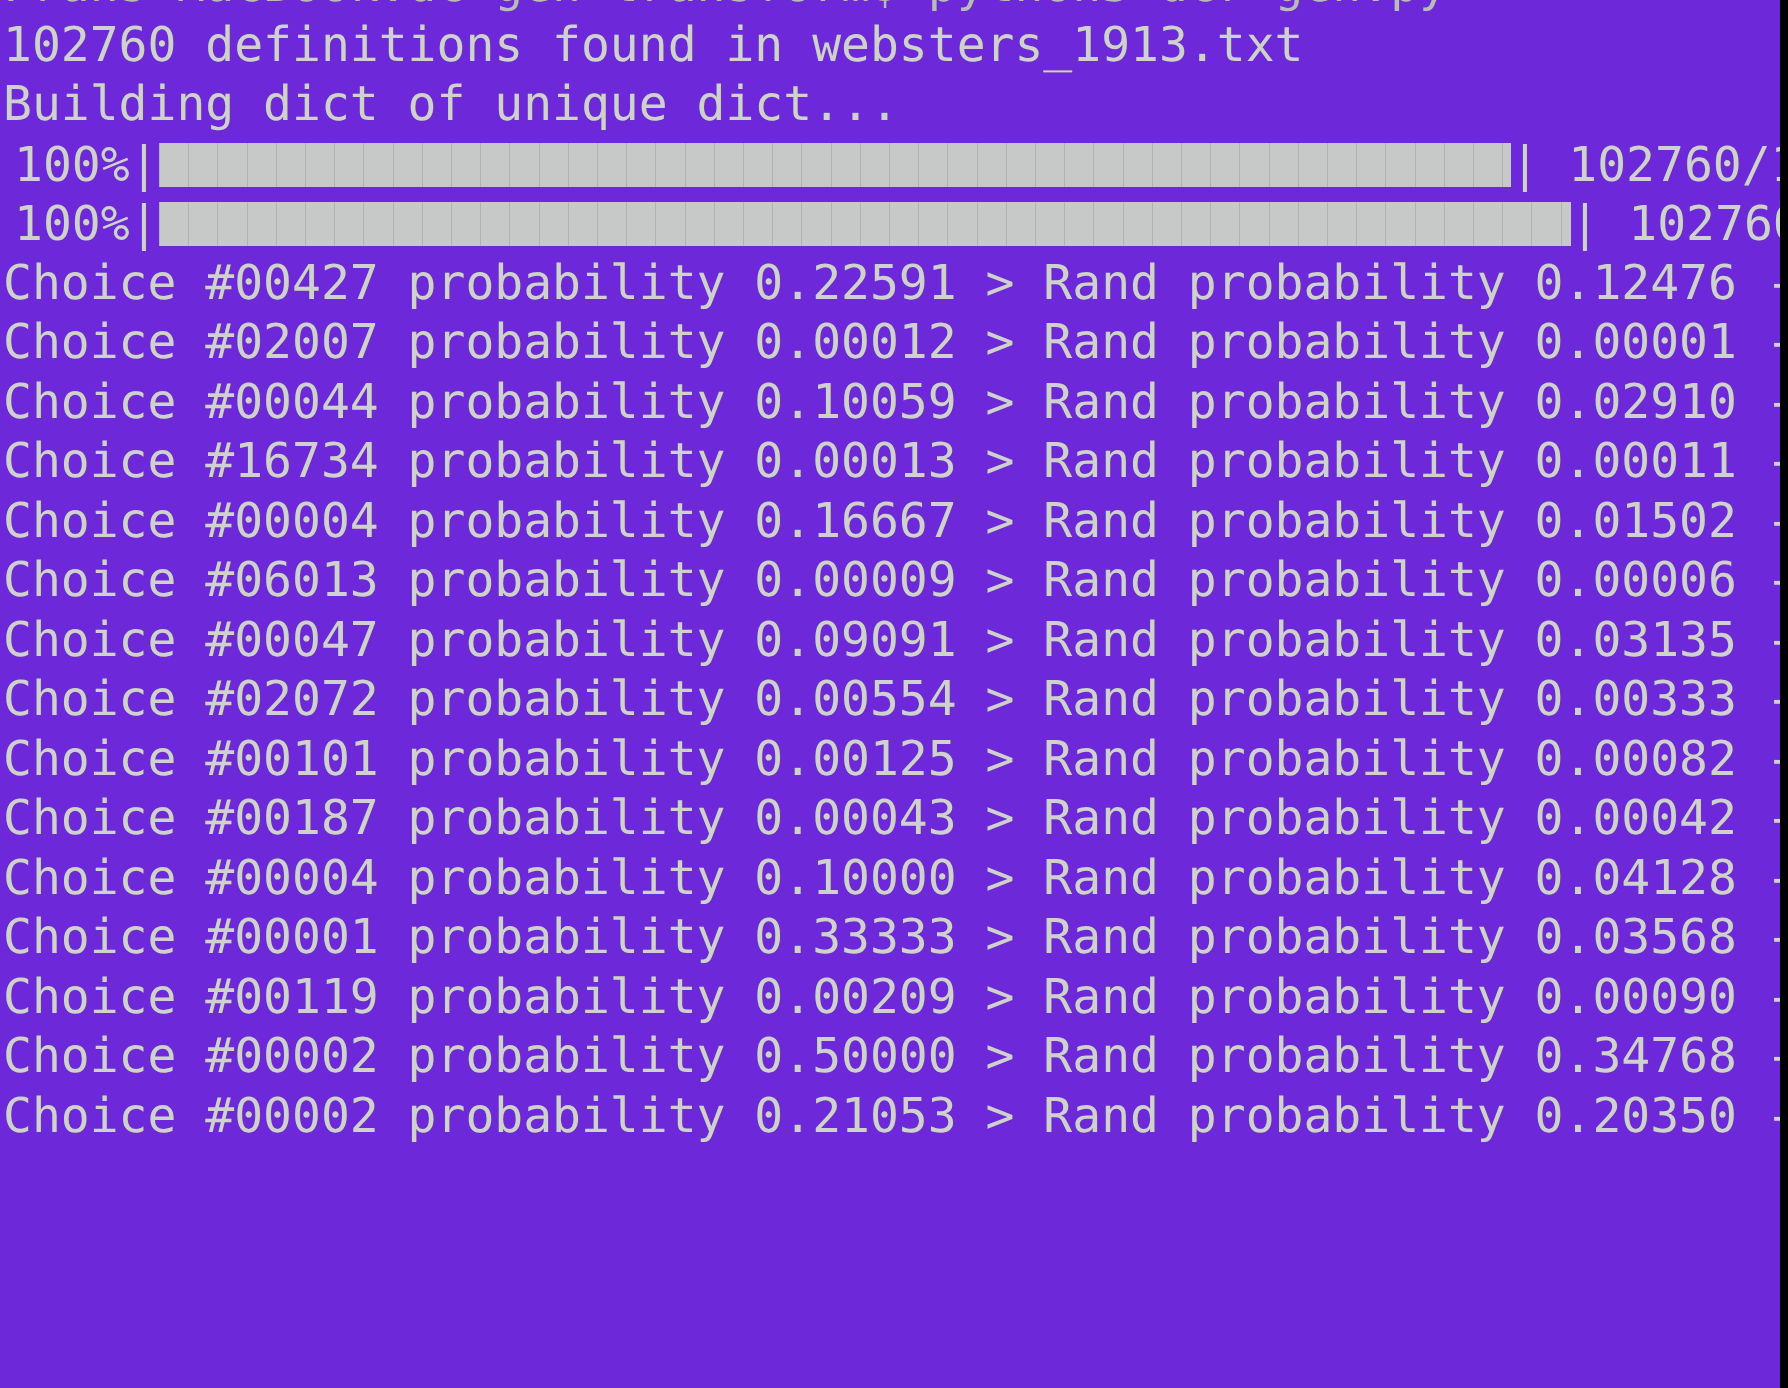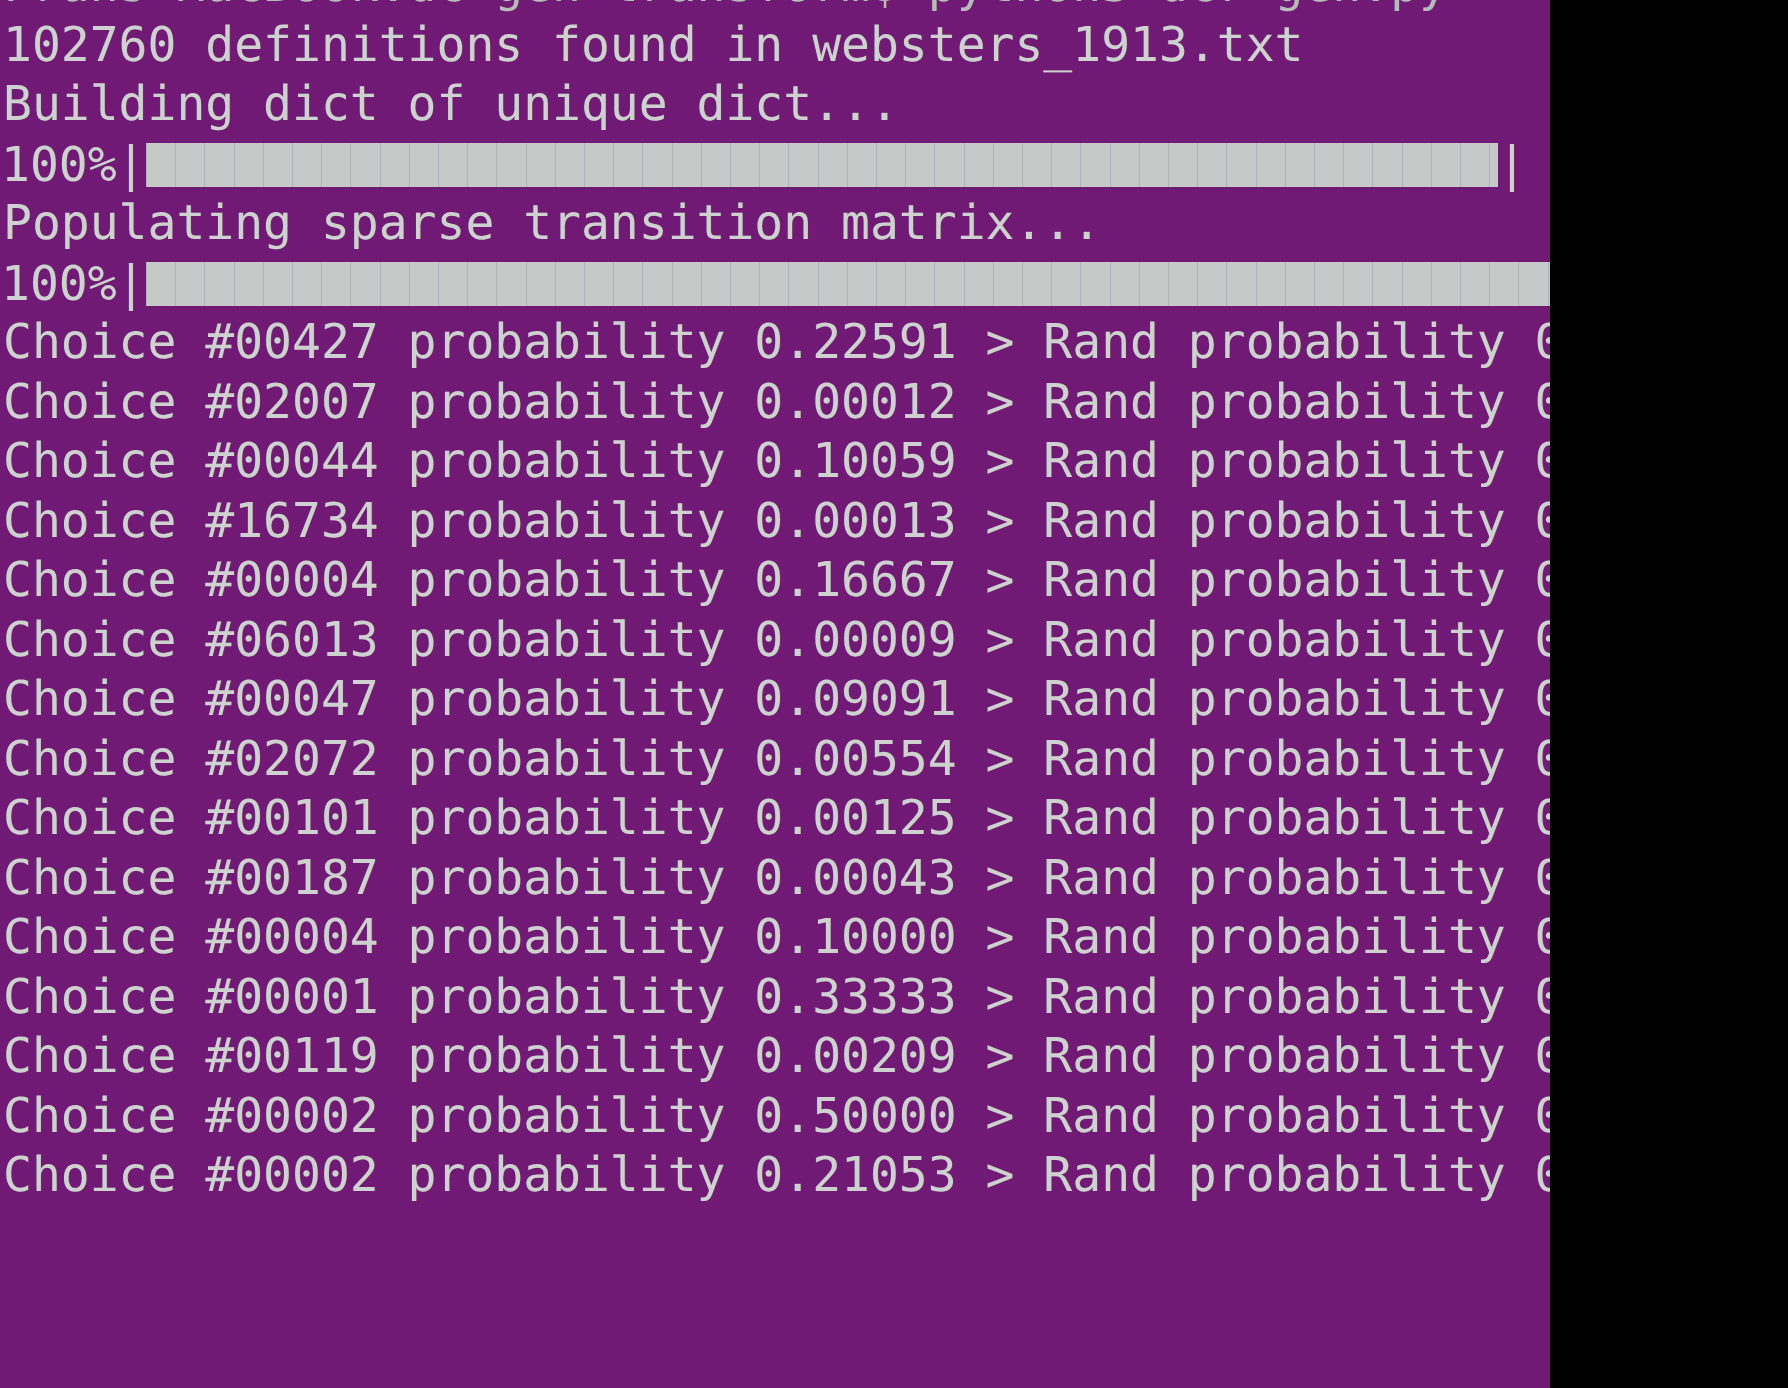--- a/index.html
+++ b/index.html
@@ -9,23 +9,23 @@
   }
   body {
     width: 1788px;
     height: 1388px;
     overflow: hidden;
     font-family: "DejaVu Sans Mono", "Liberation Mono", monospace;
   }
 
   #terminal {
     position: relative;
-    width: 1550px;
+    width: 1780px;
     height: 1388px;
-    background: #701a75;
+    background: #6d28d9;
     overflow: hidden;
   }
 
   
   .screen {
     position: absolute;
     left: 0;
     top: -44px;              
     width: 1788px;
   }
@@ -49,21 +49,21 @@
 
   
   .bar-row {
     height: 59.5px;
     line-height: 59.5px;
     display: flex;
     align-items: center;
     white-space: pre;
     color: #cfd0d0;
     font-size: 48px;
-    padding-left: 1px;
+    padding-left: 14px;
     box-sizing: border-box;
     overflow: hidden;
   }
   .bar-pct {
     color: #cfd0d0;
     flex: 0 0 auto;
   }
   .bar-pipe {
     color: #cfd0d0;
     flex: 0 0 auto;
@@ -106,21 +106,20 @@
     <div class="line">Building dict of unique dict...</div>
 
     <div class="bar-row">
       <span class="bar-pct">100%</span>
       <span class="bar-pipe">|</span>
       <span class="bar-track" id="track1" style="width: 1352px;"></span>
       <span class="bar-pipe">|</span>
       <span class="bar-tail"> 102760/10</span>
     </div>
 
-    <div class="line">Populating sparse transition matrix...</div>
 
     <div class="bar-row">
       <span class="bar-pct">100%</span>
       <span class="bar-pipe">|</span>
       <span class="bar-track" id="track2" style="width: 1412px;"></span>
       <span class="bar-pipe">|</span>
       <span class="bar-tail"> 102760/</span>
     </div>
 
     <div id="choice-list">

